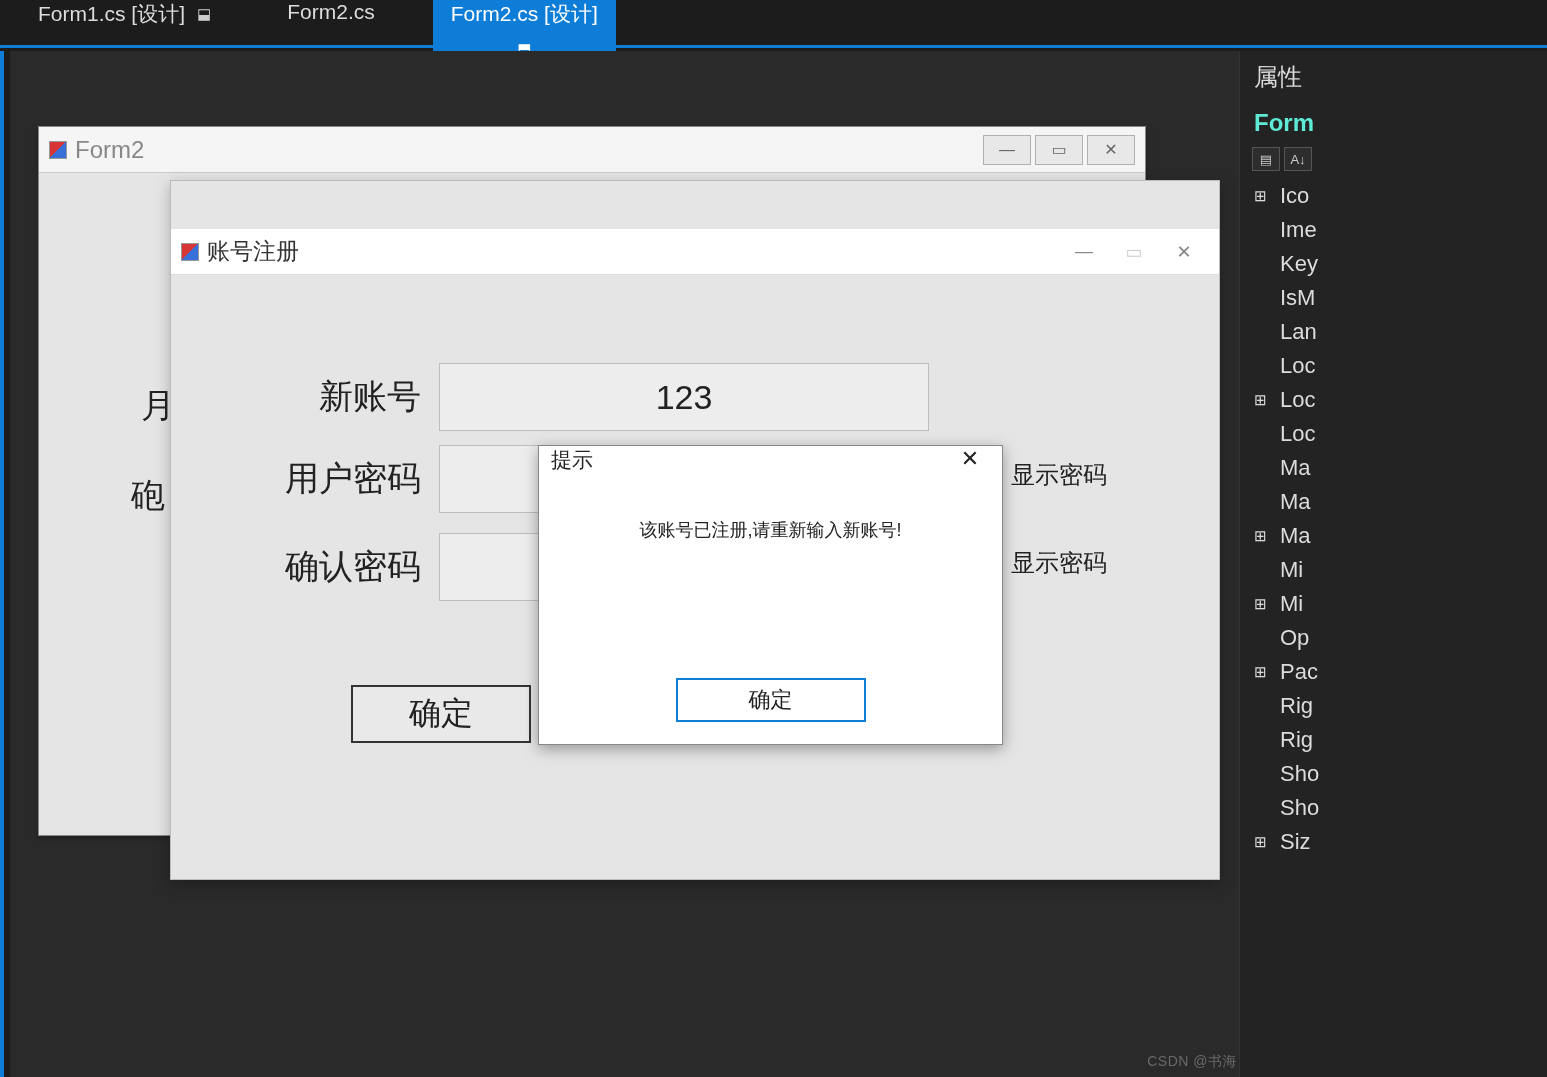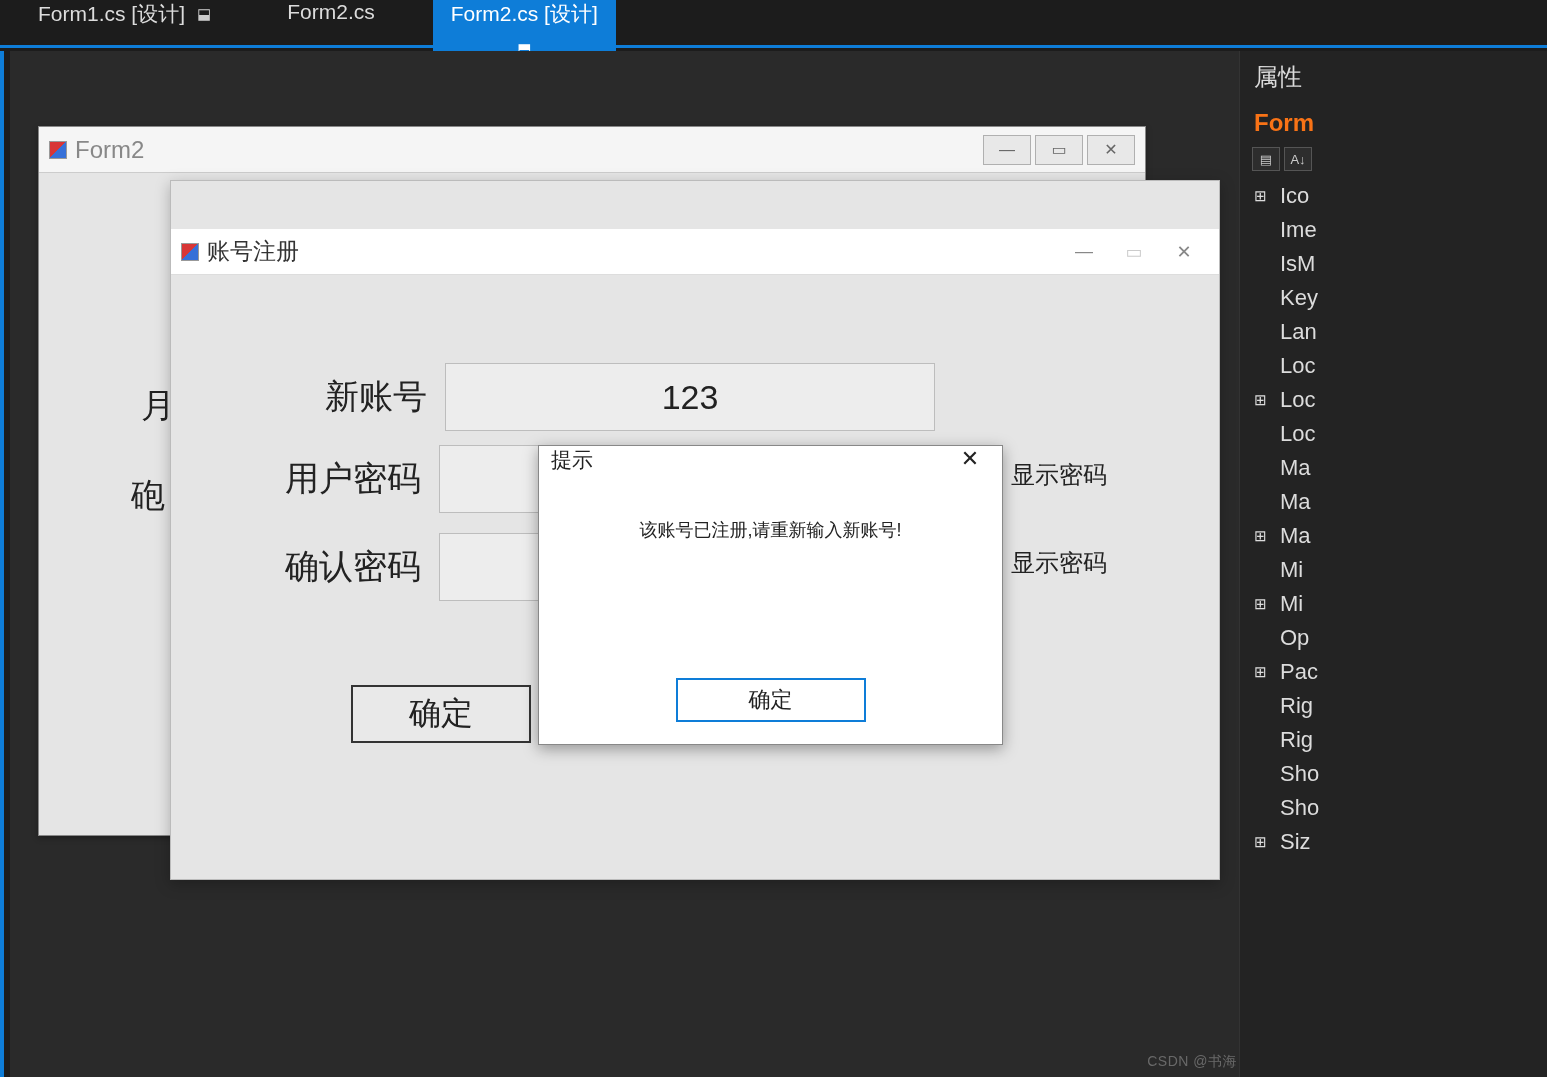--- a/index.html
+++ b/index.html
@@ -70,21 +70,21 @@
       overflow: hidden;
     }
     .props-title {
       padding: 10px 14px;
       font-size: 24px;
     }
     .props-subtitle {
       padding: 6px 14px;
       font-weight: bold;
       font-size: 24px;
-      color: #f97316;
+      color: #5eead4;
     }
     .props-toolbar {
       display: flex;
       gap: 4px;
       padding: 4px 12px;
     }
     .props-toolbar-btn {
       width: 28px; height: 24px;
       border: 1px solid #555;
       background: #2d2d2d;
@@ -308,21 +308,21 @@
   <div class="reg-titlebar">
     <div class="title">
       <span class="vs-icon"></span>
       <span>账号注册</span>
     </div>
     <div class="tbtn">—</div>
     <div class="tbtn" style="color:#ccc">▭</div>
     <div class="tbtn">✕</div>
   </div>
   <div class="reg-body">
-    <div class="field-row" style="left:76px;top:88px">
+    <div class="field-row" style="left:70px;top:88px">
       <div class="field-label">新账号</div>
       <input class="field-input" value="123" style="">
     </div>
     <div class="field-row" style="left:70px;top:170px">
       <div class="field-label">用户密码</div>
       <input class="field-input" value="***" style="">
     </div>
     <div class="field-row" style="left:70px;top:258px">
       <div class="field-label">确认密码</div>
       <input class="field-input" value="" style="">
@@ -365,28 +365,28 @@
       <div class="props-item">
         <span class="expander">⊞</span>
         <span>Ico</span>
       </div>
       <div class="props-item">
         <span class="expander"></span>
         <span>Ime</span>
       </div>
       <div class="props-item">
         <span class="expander"></span>
+        <span>Key</span>
+      </div>
+      <div class="props-item">
+        <span class="expander"></span>
         <span>IsM</span>
       </div>
       <div class="props-item">
         <span class="expander"></span>
-        <span>Key</span>
-      </div>
-      <div class="props-item">
-        <span class="expander"></span>
         <span>Lan</span>
       </div>
       <div class="props-item">
         <span class="expander"></span>
         <span>Loc</span>
       </div>
       <div class="props-item">
         <span class="expander">⊞</span>
         <span>Loc</span>
       </div>

